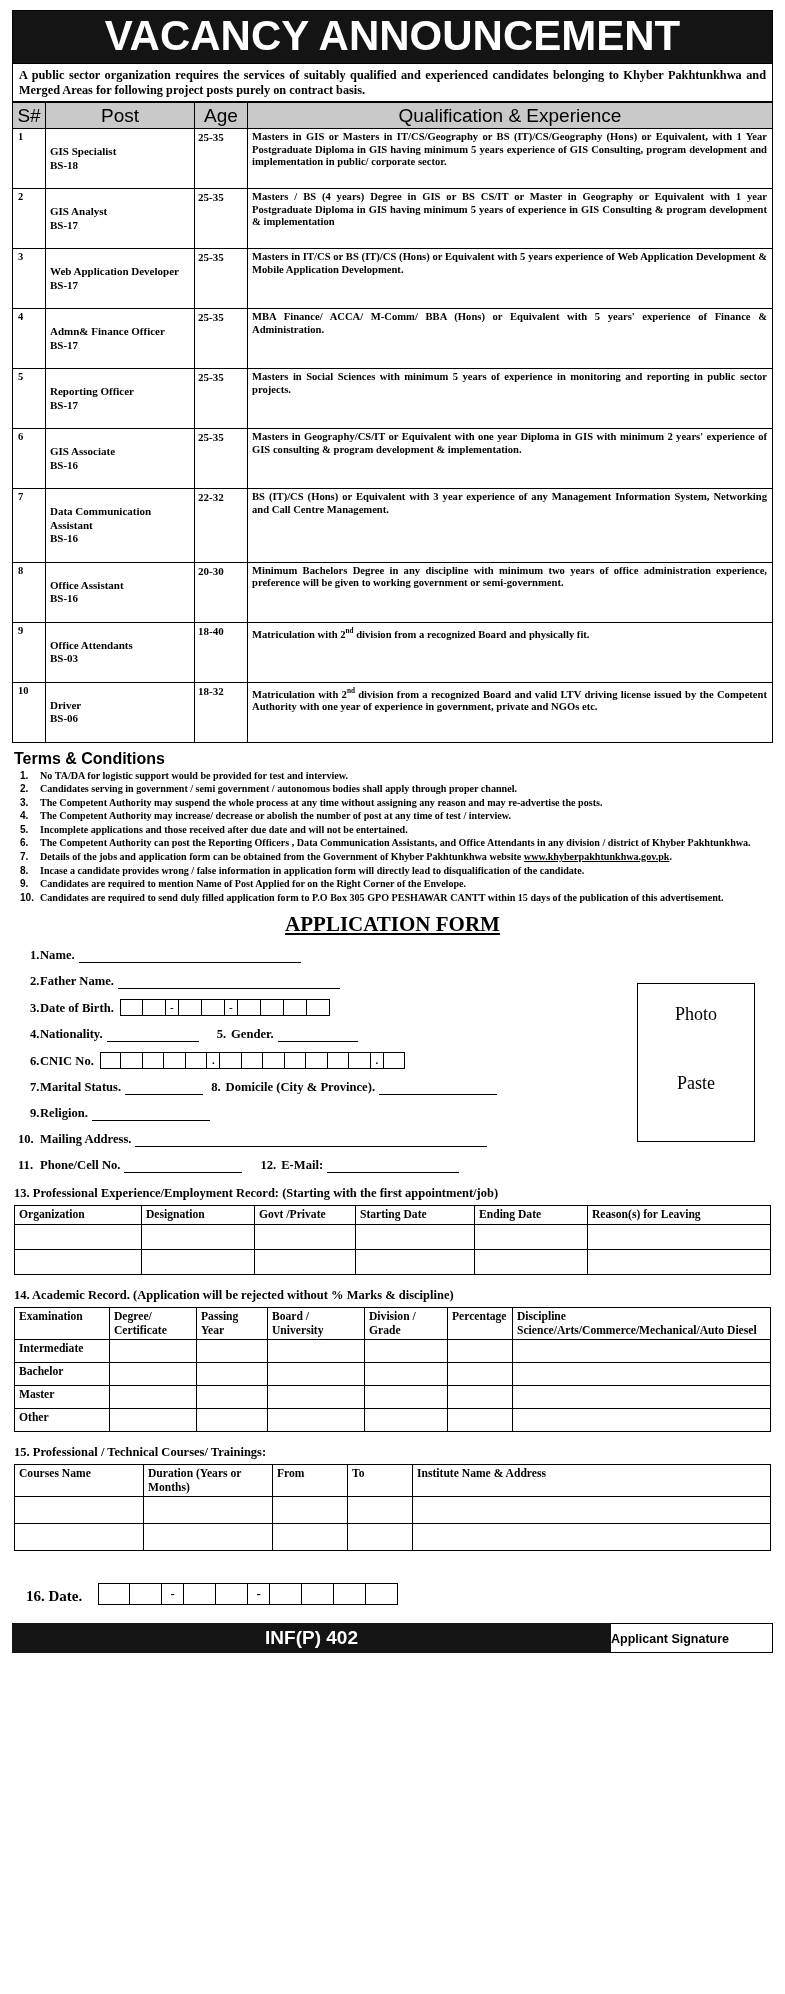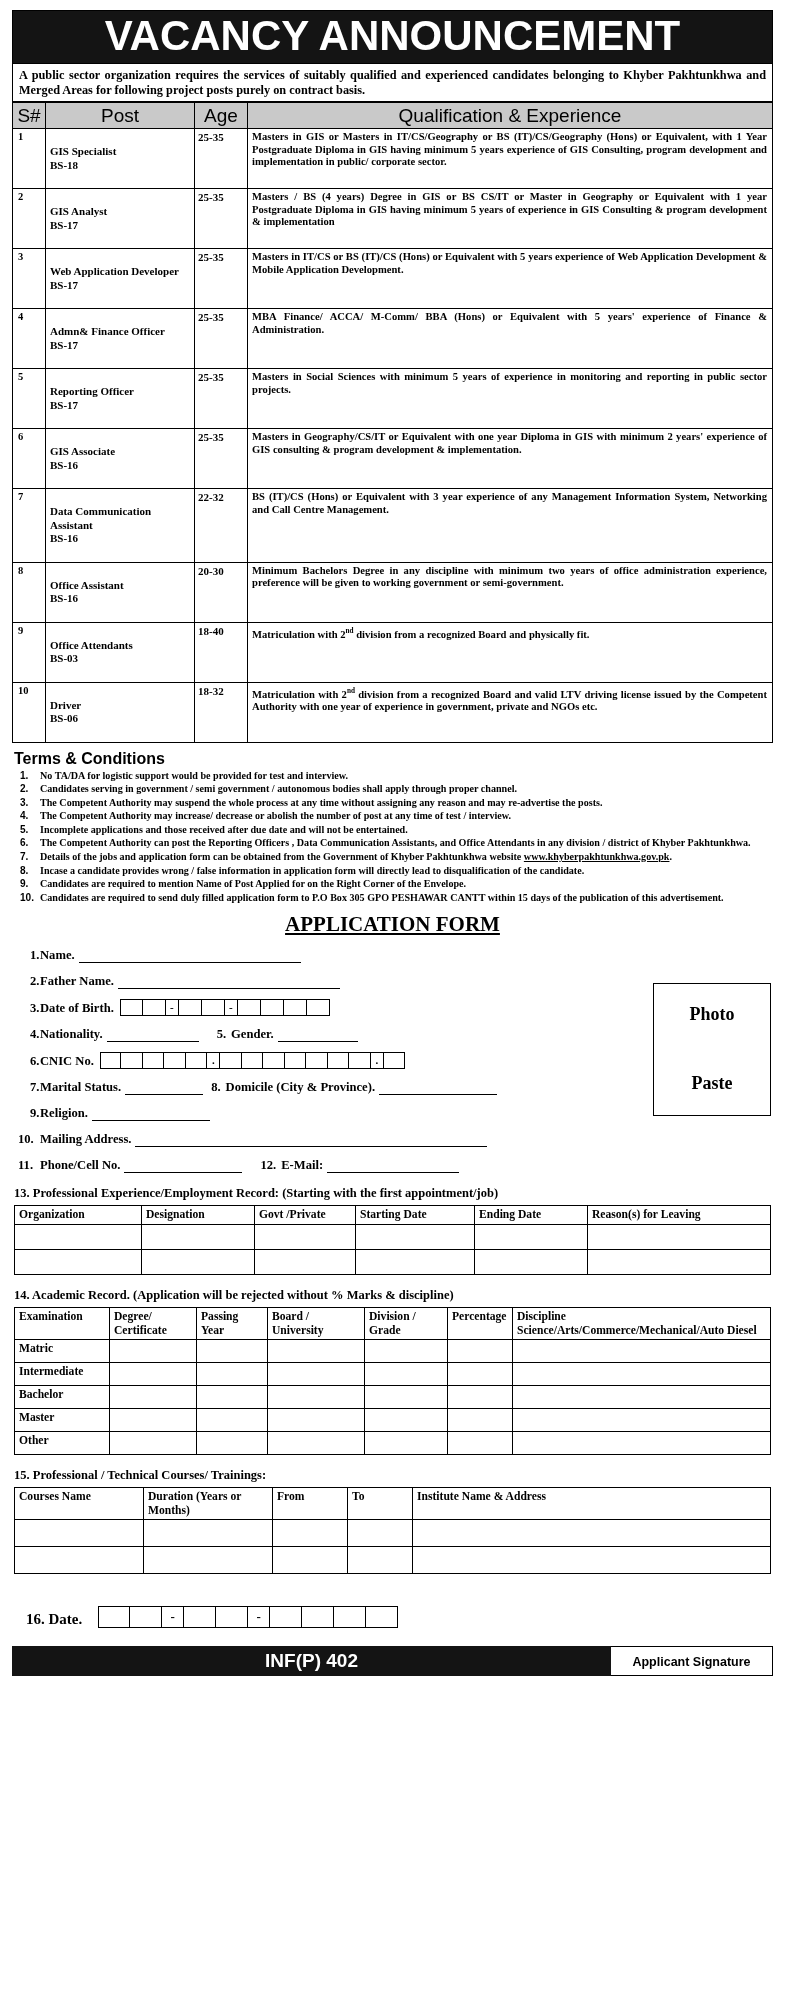--- a/index.html
+++ b/index.html
@@ -148,29 +148,29 @@
     border-right:1px solid #000;
     font-size:12.5px;
     font-weight:bold;
     padding:2px 0 0 10px;
     box-sizing:border-box;
     line-height:17px;
   }
   .papplied .val{flex:1;}
   .photo-box{
     position:absolute;
-    right:0;
+    right:16px;
     top:36px;
     width:118px;
-    height:133px;
+    height:159px;
     border:1px solid #000;
     box-sizing:border-box;
     text-align:center;
     font-size:18px;
-    font-weight:bold;
+    font-weight:normal;
   }
   .photo-box .p1{margin-top:20px;}
   .photo-box .p2{margin-top:48px;}
   .frow{
     display:flex;
     align-items:flex-end;
     font-size:12.6px;
     font-weight:bold;
     margin-top:10px;
     line-height:16px;
@@ -262,21 +262,20 @@
     font-family:"Liberation Sans", sans-serif;
     font-weight:bold;
     font-size:19px;
     line-height:30px;
     height:30px;
   }
   .footer .sign{
     flex:0 0 162px;
     border:1px solid #000;
     border-left:none;
-    text-align:center;
     font-family:"Liberation Sans", sans-serif;
     font-weight:bold;
     font-size:12.5px;
     line-height:30px;
     height:30px;
     box-sizing:border-box;
     background:#fff;
   }
 </style>
 </head>
@@ -580,29 +579,20 @@
           <th style="width: 78px;">Degree/ Certificate</th>
           <th style="width: 62px;">Passing Year</th>
           <th style="width: 88px;">Board / University</th>
           <th style="width: 74px;">Division / Grade</th>
           <th style="width: 56px;">Percentage</th>
           <th>Discipline Science/Arts/Commerce/Mechanical/Auto Diesel</th>
         </tr>
       </thead>
     <tbody id="acad-body">
         <tr>
-          <td class="rowlabel">Matric</td>
-          <td>&nbsp;</td>
-          <td>&nbsp;</td>
-          <td>&nbsp;</td>
-          <td>&nbsp;</td>
-          <td>&nbsp;</td>
-          <td>&nbsp;</td>
-        </tr>
-        <tr>
           <td class="rowlabel">Intermediate</td>
           <td>&nbsp;</td>
           <td>&nbsp;</td>
           <td>&nbsp;</td>
           <td>&nbsp;</td>
           <td>&nbsp;</td>
           <td>&nbsp;</td>
         </tr>
         <tr>
           <td class="rowlabel">Bachelor</td>

